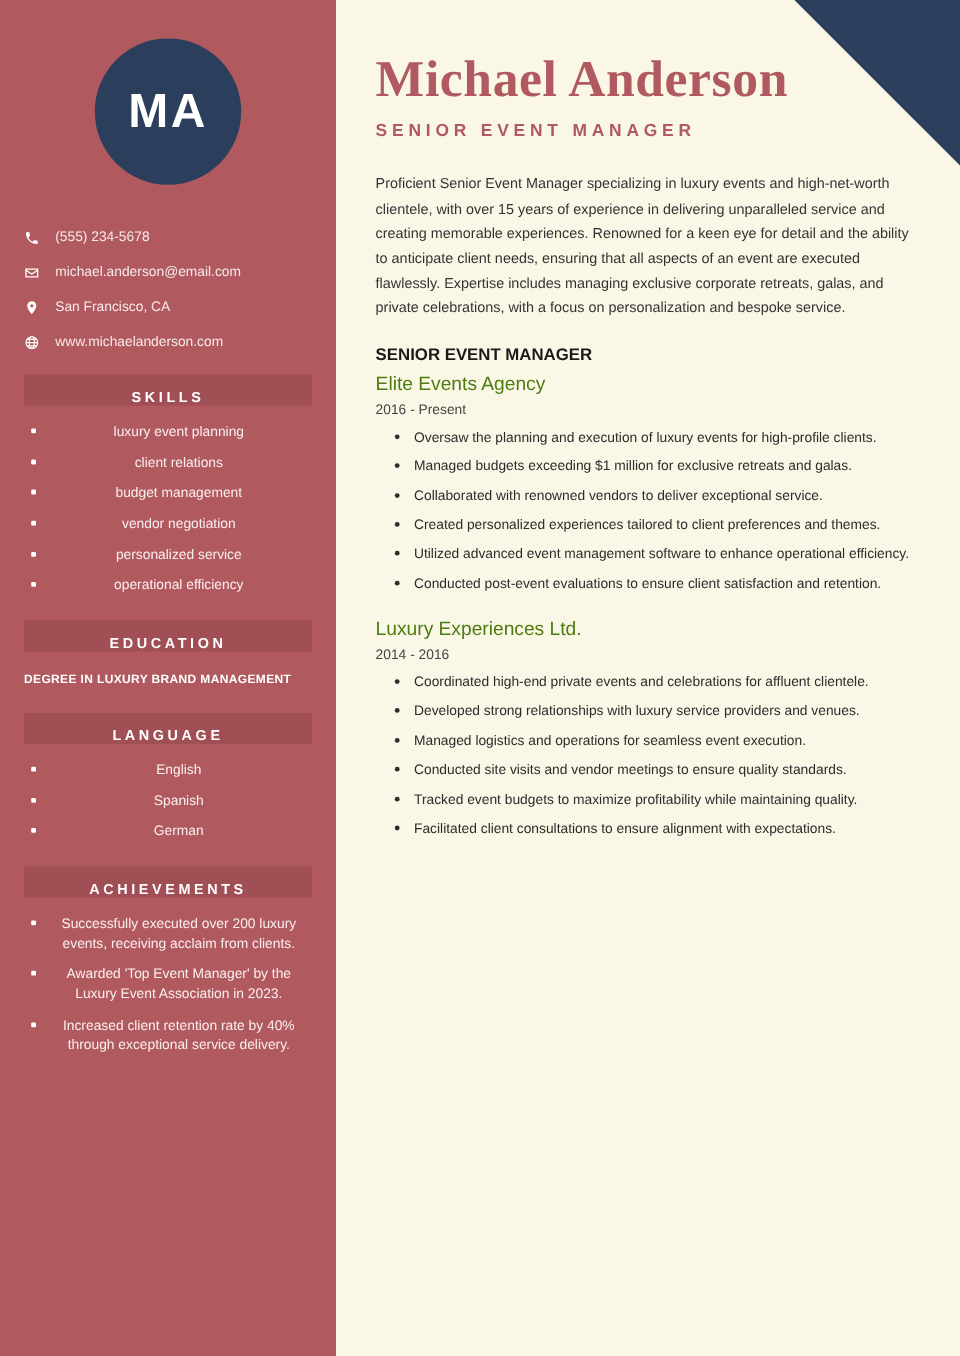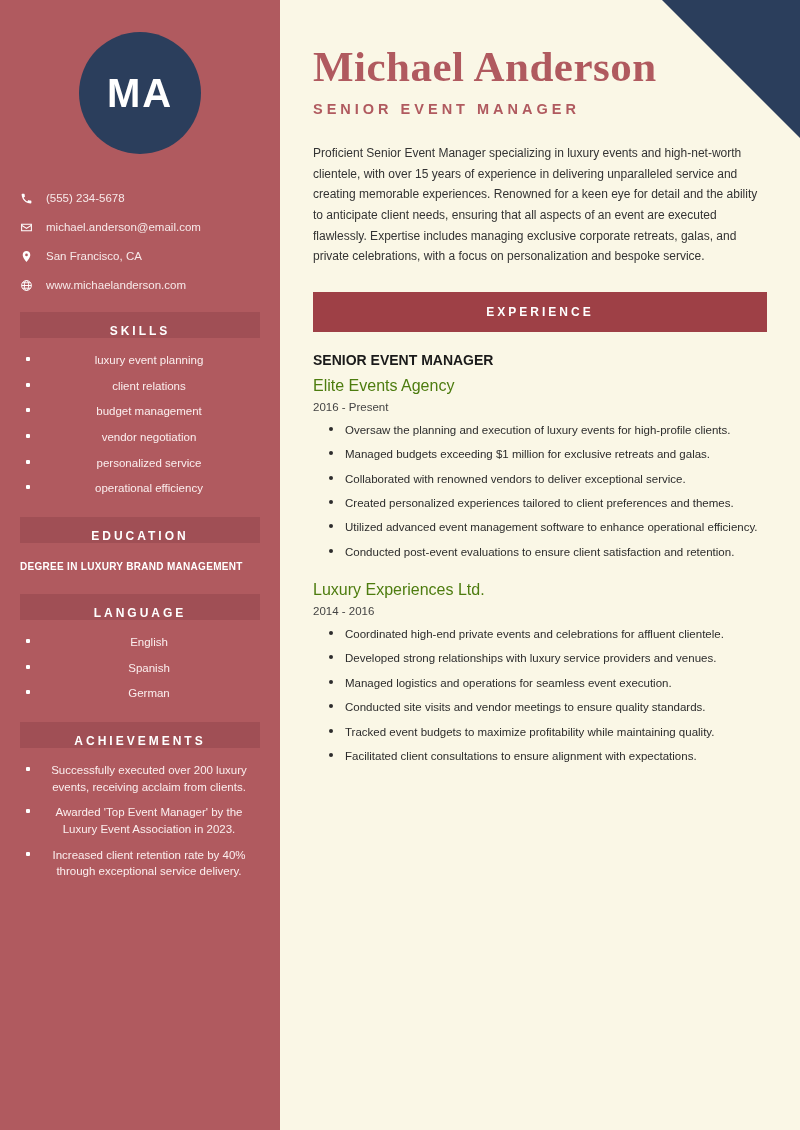--- a/index.html
+++ b/index.html
@@ -294,21 +294,20 @@
   </aside>
 
   <main class="main">
     <div class="corner"></div>
 
     <h1 class="name">Michael Anderson</h1>
     <div class="role">SENIOR EVENT MANAGER</div>
 
     <p class="summary">Proficient Senior Event Manager specializing in luxury events and high-net-worth clientele, with over 15 years of experience in delivering unparalleled service and creating memorable experiences. Renowned for a keen eye for detail and the ability to anticipate client needs, ensuring that all aspects of an event are executed flawlessly. Expertise includes managing exclusive corporate retreats, galas, and private celebrations, with a focus on personalization and bespoke service.</p>
 
-    <div class="main-heading">EXPERIENCE</div>
 
     <section class="job">
       <h2 class="job-title">SENIOR EVENT MANAGER</h2>
       <div class="job-company">Elite Events Agency</div>
       <div class="job-dates">2016 - Present</div>
       <ul class="job-bullets">
         <li>Oversaw the planning and execution of luxury events for high-profile clients.</li>
         <li>Managed budgets exceeding $1 million for exclusive retreats and galas.</li>
         <li>Collaborated with renowned vendors to deliver exceptional service.</li>
         <li>Created personalized experiences tailored to client preferences and themes.</li>

